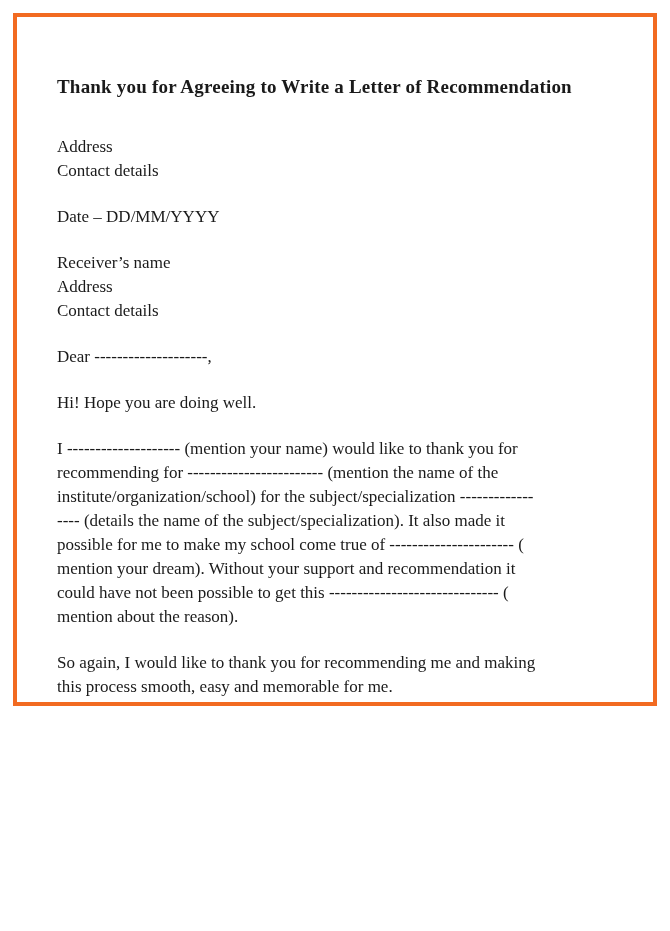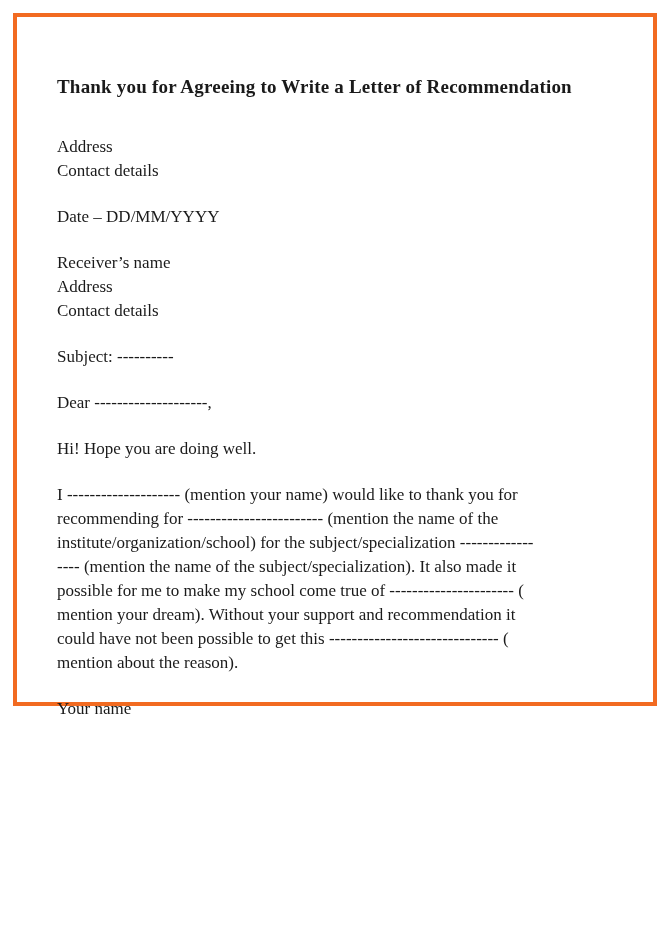--- a/index.html
+++ b/index.html
@@ -63,43 +63,44 @@
       <div class="block">
         <div class="line">Date – DD/MM/YYYY</div>
       </div>
 
       <div class="block">
         <div class="line">Receiver’s name</div>
         <div class="line">Address</div>
         <div class="line">Contact details</div>
       </div>
 
-      <div class="block">
-        <div class="line">Subject: ----------</div>
-      </div>
 
       <div class="block">
         <div class="line">Dear --------------------,</div>
       </div>
 
       <div class="block">
         <div class="line">Hi! Hope you are doing well.</div>
       </div>
 
       <div class="block">
         <div class="line">I -------------------- (mention your name) would like to thank you for</div>
         <div class="line">recommending for ------------------------ (mention the name of the</div>
         <div class="line">institute/organization/school) for the subject/specialization -------------</div>
-        <div class="line">---- (mention the name of the subject/specialization). It also made it</div>
+        <div class="line">---- (details the name of the subject/specialization). It also made it</div>
         <div class="line">possible for me to make my school come true of ---------------------- (</div>
         <div class="line">mention your dream). Without your support and recommendation it</div>
         <div class="line">could have not been possible to get this ------------------------------ (</div>
         <div class="line">mention about the reason).</div>
       </div>
 
+      <div class="block">
+        <div class="line">So again, I would like to thank you for recommending me and making</div>
+        <div class="line">this process smooth, easy and memorable for me.</div>
+      </div>
 
 
       <div class="block">
         <div class="line">Your name</div>
       </div>
 
     </div>
   </div>
 </div>
 

